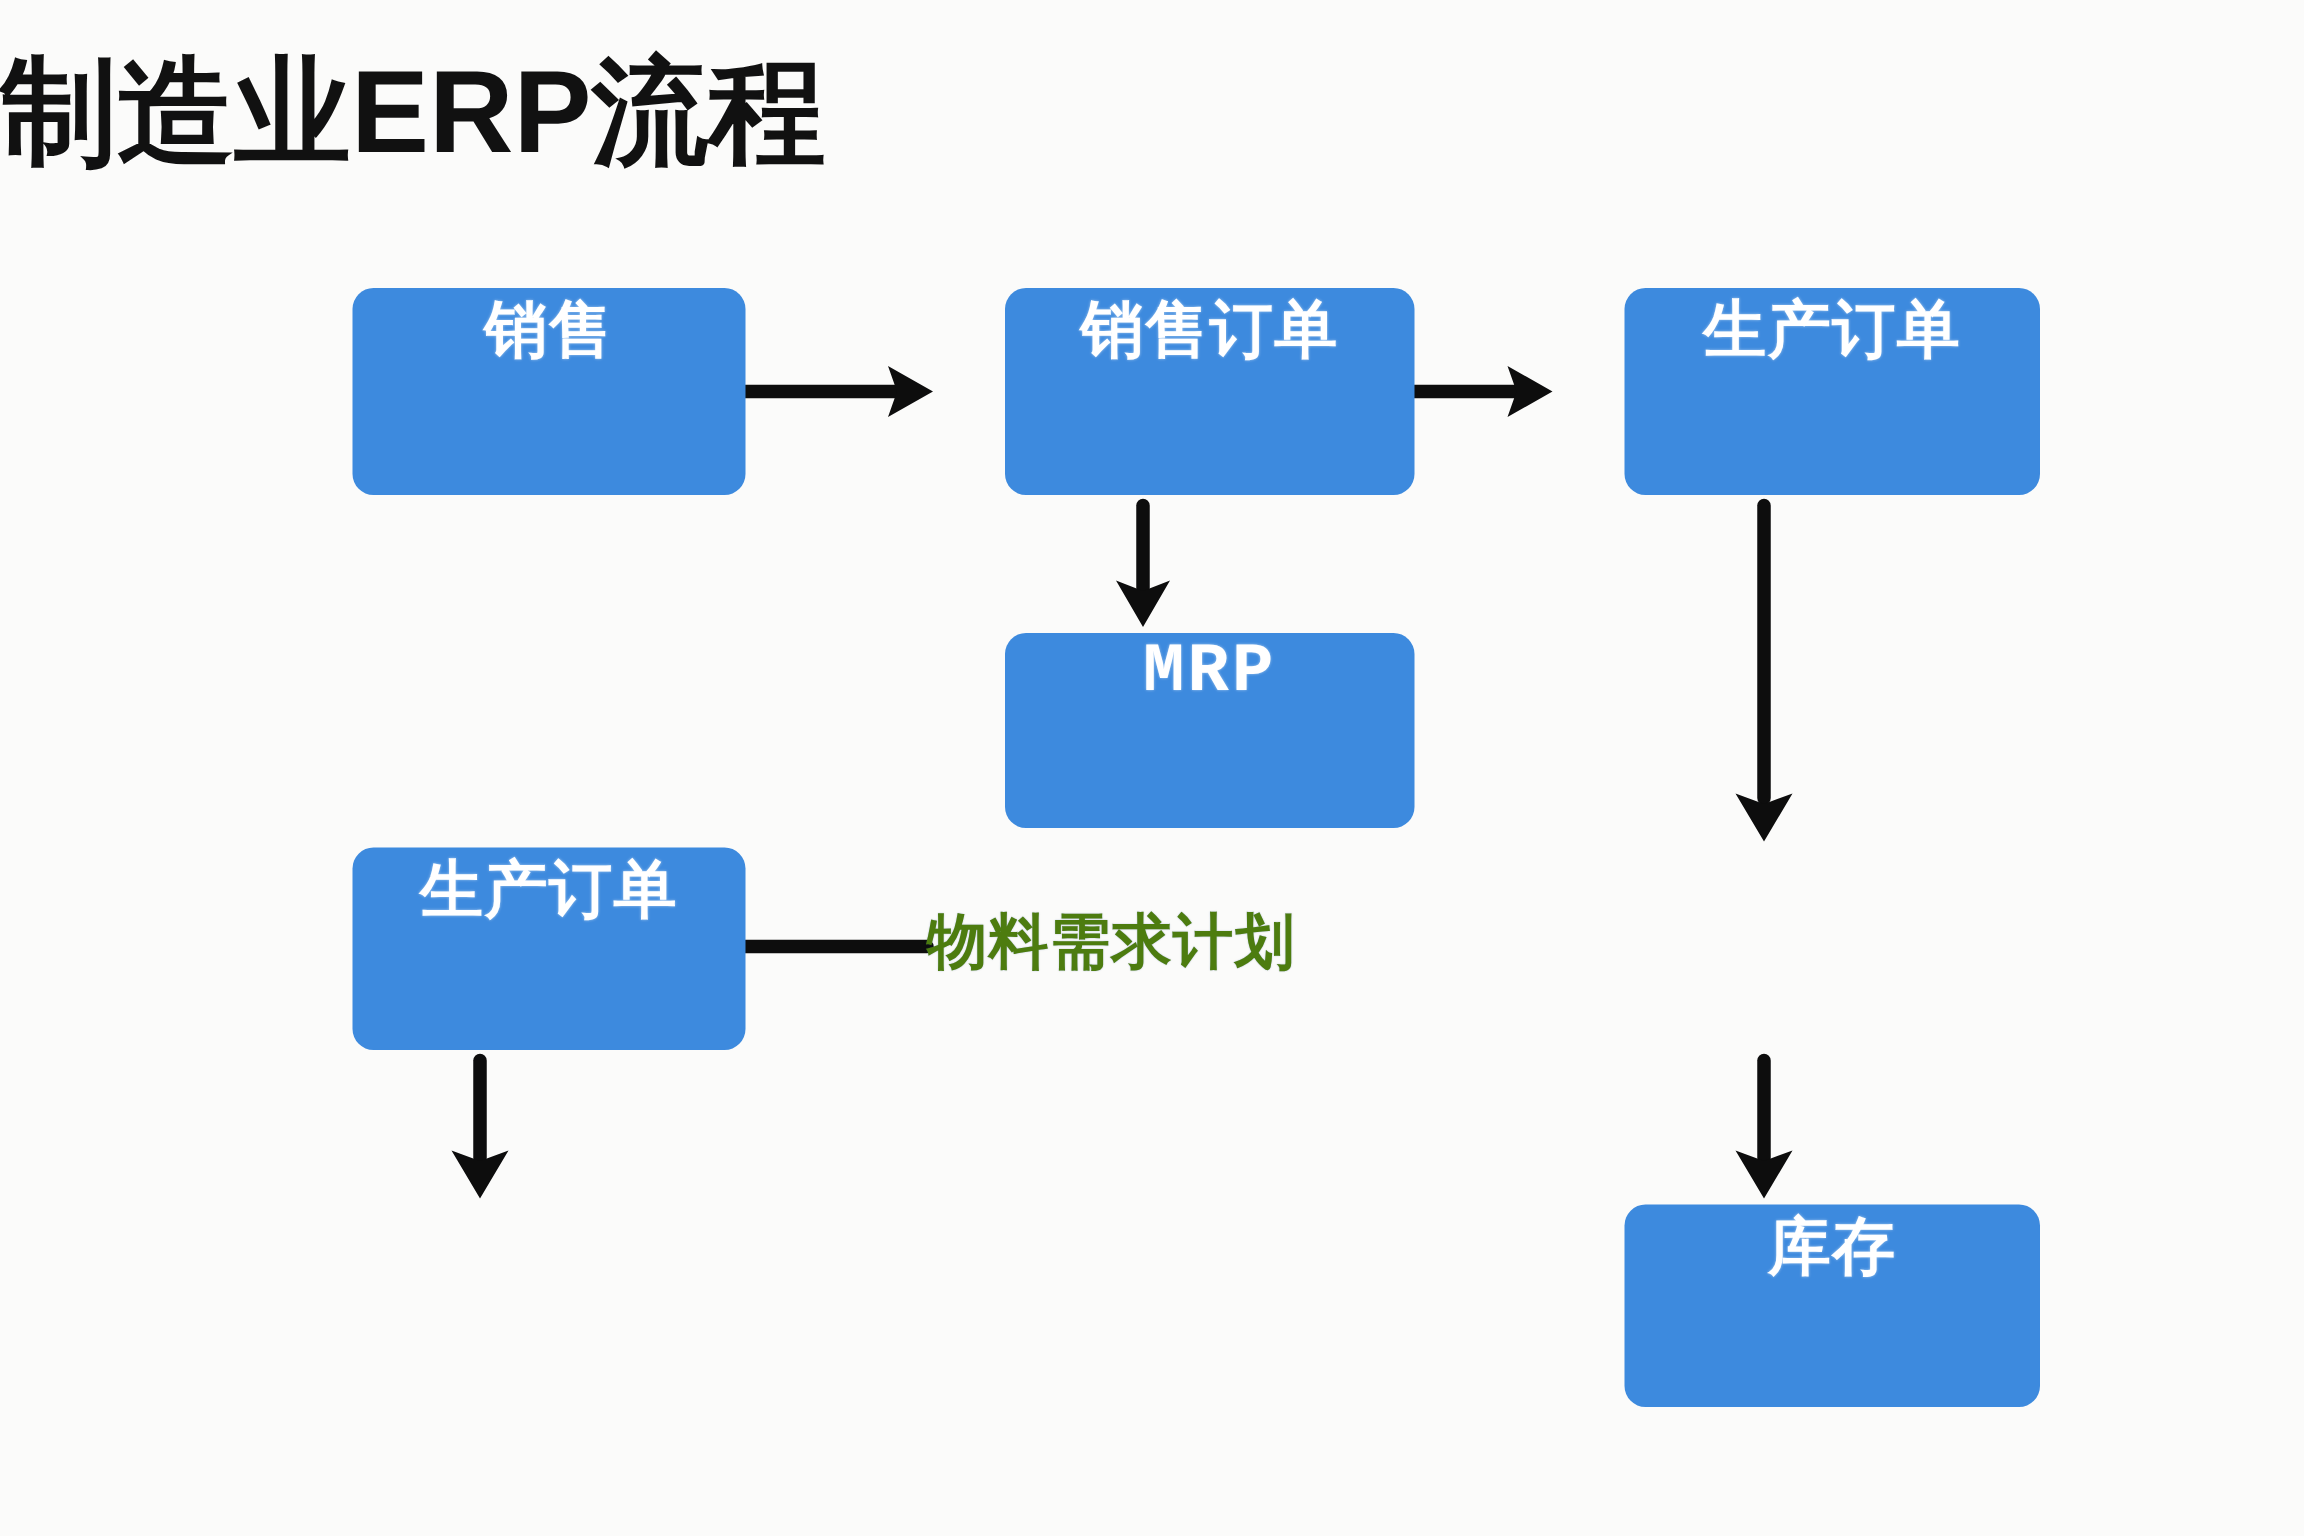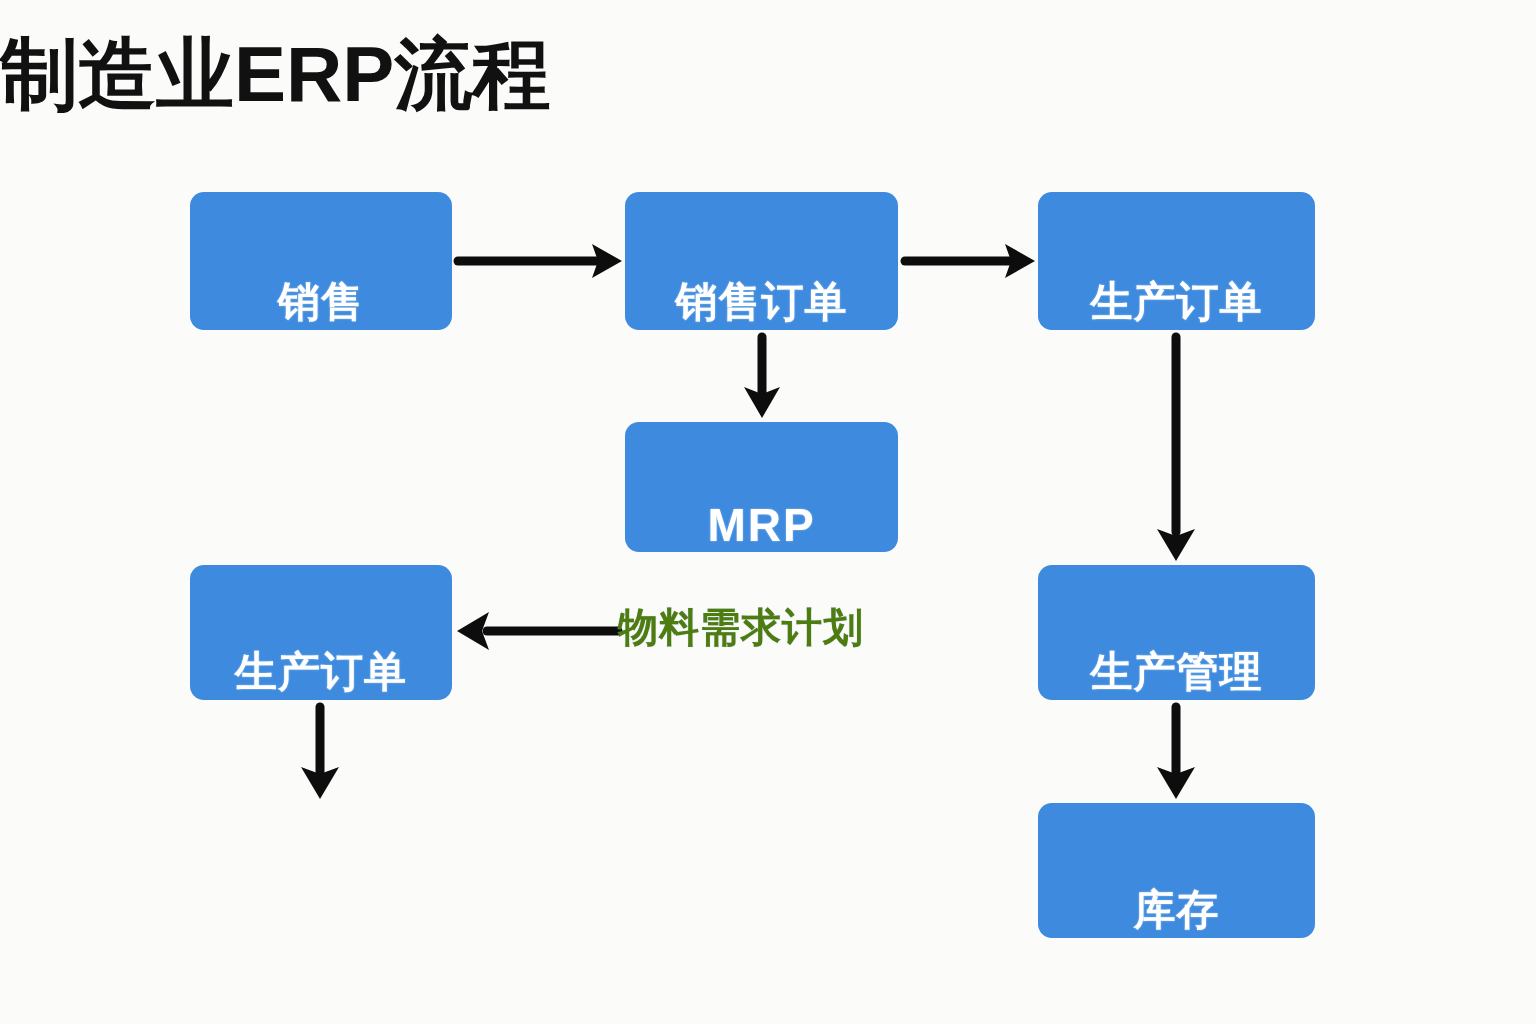--- a/index.html
+++ b/index.html
@@ -34,38 +34,39 @@
     line-height: 1.05;
     white-space: nowrap;
   }
 
   
   .node {
     position: absolute;
     background: #3d8ade;
     border-radius: 14px;
     display: flex;
-    align-items: flex-end;
+    align-items: flex-start;
     justify-content: center;
     box-sizing: border-box;
     color: #ffffff;
     font-weight: 700;
     letter-spacing: 1px;
     text-shadow: 0 0 2px rgba(255,255,255,0.55);
     user-select: none;
+    margin-left: 45px;
   }
   .node-label {
     display: block;
     white-space: nowrap;
   }
 
   .node.n-sales        { left: 190px;  top: 192px; width: 262px; height: 138px; font-size: 42px; }
   .node.n-sales-order  { left: 625px;  top: 192px; width: 273px; height: 138px; font-size: 42px; }
   .node.n-prod-order   { left: 1038px; top: 192px; width: 277px; height: 138px; font-size: 42px; }
-  .node.n-mrp          { left: 625px;  top: 422px; width: 273px; height: 130px; font-size: 46px; letter-spacing: 2px; }
+  .node.n-mrp          { left: 625px;  top: 422px; width: 273px; height: 130px; font-size: 46px; letter-spacing: 2px; font-family: Liberation Mono, monospace; }
   .node.n-pur-req      { left: 190px;  top: 565px; width: 262px; height: 135px; font-size: 42px; }
   .node.n-prod-mgmt    { left: 1038px; top: 565px; width: 277px; height: 135px; font-size: 42px; }
   .node.n-purchase     { left: 190px;  top: 803px; width: 262px; height: 135px; font-size: 42px; }
   .node.n-inventory    { left: 1038px; top: 803px; width: 277px; height: 135px; font-size: 42px; }
 
   
   .edge-label {
     position: absolute;
     left: 618px;
     top: 600px;
@@ -155,23 +156,20 @@
   </div>
 
   <div class="node n-mrp">
     <span class="node-label">MRP</span>
   </div>
 
   <div class="node n-pur-req">
     <span class="node-label">生产订单</span>
   </div>
 
-  <div class="node n-prod-mgmt">
-    <span class="node-label">生产管理</span>
-  </div>
 
 
   <div class="node n-inventory">
     <span class="node-label">库存</span>
   </div>
 
   <div class="edge-label">物料需求计划</div>
 
 </div>
 

